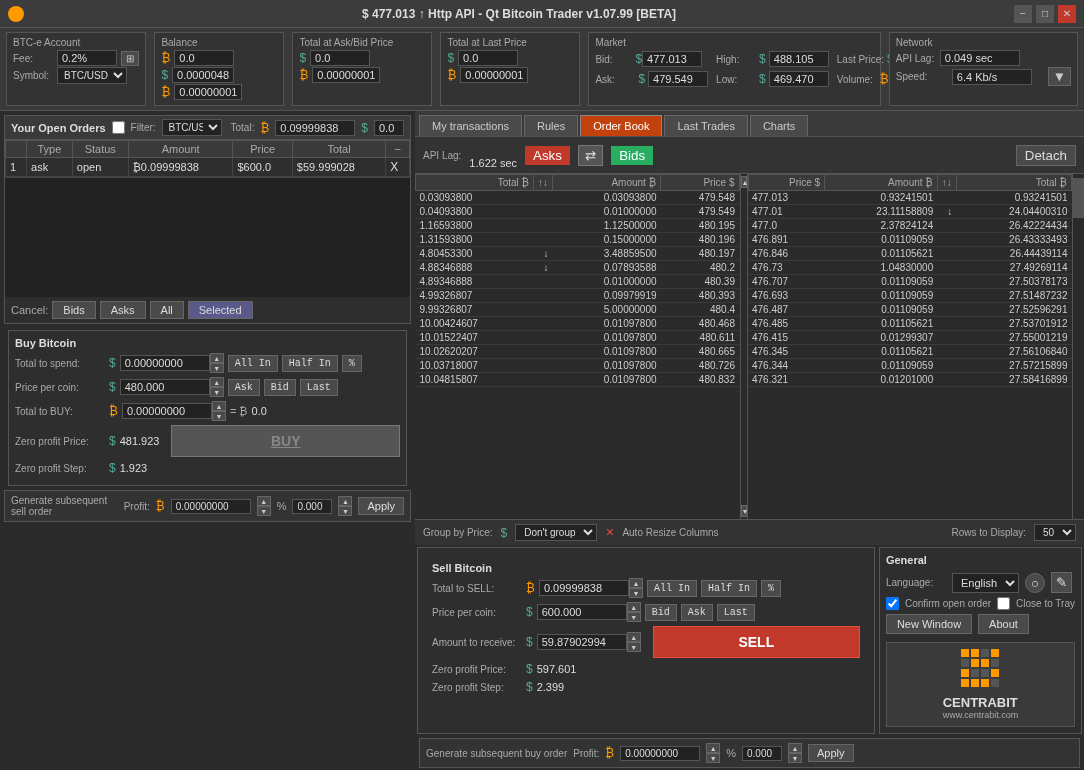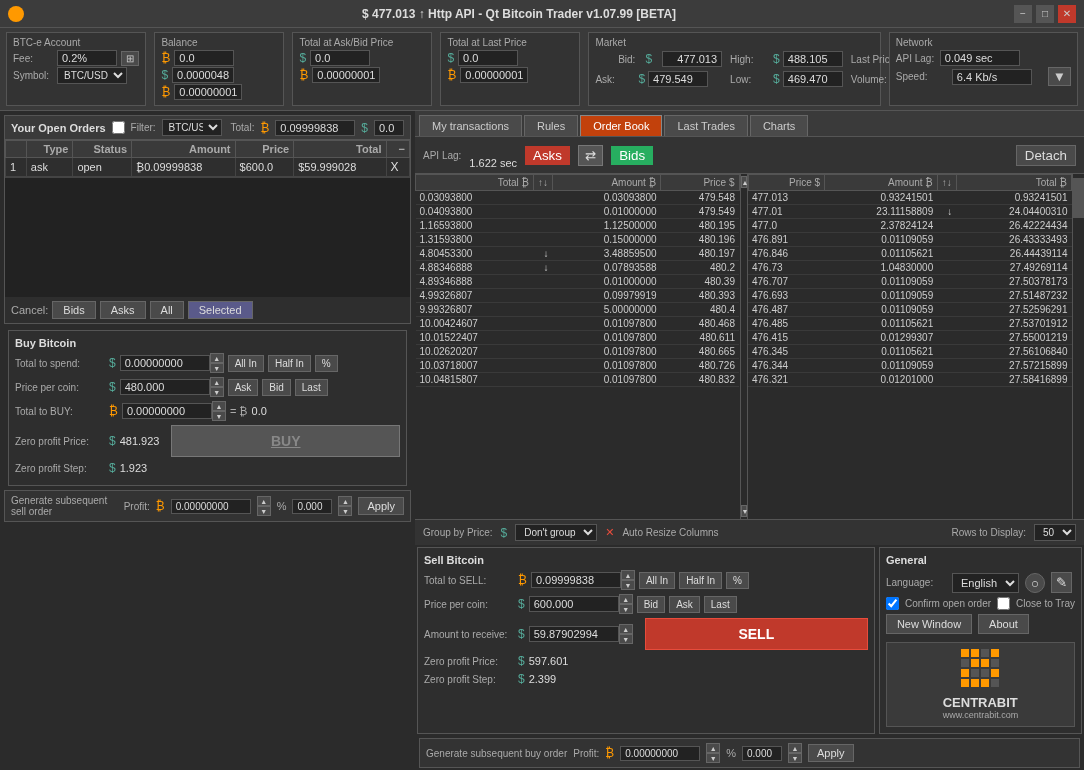--- a/index.html
+++ b/index.html
@@ -88,22 +88,22 @@
     .orders-table {
       width: 100%;
       border-collapse: collapse;
       font-size: 11px;
     }
     .orders-table th {
       background: #3a3a3a;
       color: #aaa;
       padding: 2px 4px;
       border: 1px solid #555;
-      text-align: right;
-      font-weight: bold;
+      text-align: center;
+      font-weight: normal;
     }
     .orders-table td {
       padding: 2px 4px;
       border: 1px solid #444;
       color: #ddd;
     }
     .ask-red { color: #e74c3c; }
     .close-btn { color: #e74c3c; cursor: pointer; font-size: 12px; }
 
     .cancel-bar {
@@ -129,20 +129,21 @@
       margin-bottom: 4px;
     }
     .trade-label { color: #aaa; min-width: 90px; font-size: 10px; }
     .trade-btn {
       background: #4a4a4a;
       border: 1px solid #666;
       color: #ddd;
       padding: 2px 6px;
       cursor: pointer;
       font-size: 10px;
+      font-family: Liberation Mono, monospace;
     }
 
     .tabs-bar {
       display: flex;
       background: #3a3a3a;
       padding: 4px 4px 0;
       gap: 2px;
       border-bottom: 1px solid #555;
     }
     .tab {
@@ -411,21 +412,21 @@
       </div>
       <div class="top-row">
         <span class="btc-icon">₿</span>
         <span class="val-box">0.00000001</span>
       </div>
     </div>
 
     <div class="top-section" style="flex:1;">
       <div class="top-section-title">Market</div>
       <div style="display:grid;grid-template-columns:1fr 1fr 1fr;gap:2px 8px;">
-        <div class="top-row" style="gap:10px;text-align:right;">
+        <div class="top-row" style="gap:0;">
           <span class="label-sm">Bid:</span>
           <span class="usd-icon">$</span>
           <span class="val-box">477.013</span>
         </div>
         <div class="top-row" style="gap:3px;">
           <span class="label-sm">High:</span>
           <span class="usd-icon">$</span>
           <span class="val-box">488.105</span>
         </div>
         <div class="top-row" style="gap:3px;">
@@ -831,21 +832,21 @@
         <span style="color:#e74c3c;cursor:pointer;">✕</span>
         <span class="footer-label">Auto Resize Columns</span>
         <span class="footer-label" style="margin-left:auto;">Rows to Display:</span>
         <select class="footer-select">
           <option>50</option>
         </select>
       </div>
 
       <div style="display:flex;flex:0 0 auto;">
 
-        <div style="flex:1;border:1px solid #555;margin:2px;padding:6px;background:#2e2e2e;">
+        <div style="flex:1;border:1px solid #555;margin:2px;padding:14px;background:#2e2e2e;">
           <div style="font-size:11px;color:#ddd;font-weight:bold;margin-bottom:4px;">Sell Bitcoin</div>
           <div class="trade-row">
             <span class="trade-label">Total to SELL:</span>
             <span class="btc-icon">₿</span>
             <div class="input-with-spin">
               <input type="text" class="small-input" value="0.09999838" style="">
               <div class="spin-col">
                 <button class="spin-btn">▲</button>
                 <button class="spin-btn">▼</button>
               </div>

